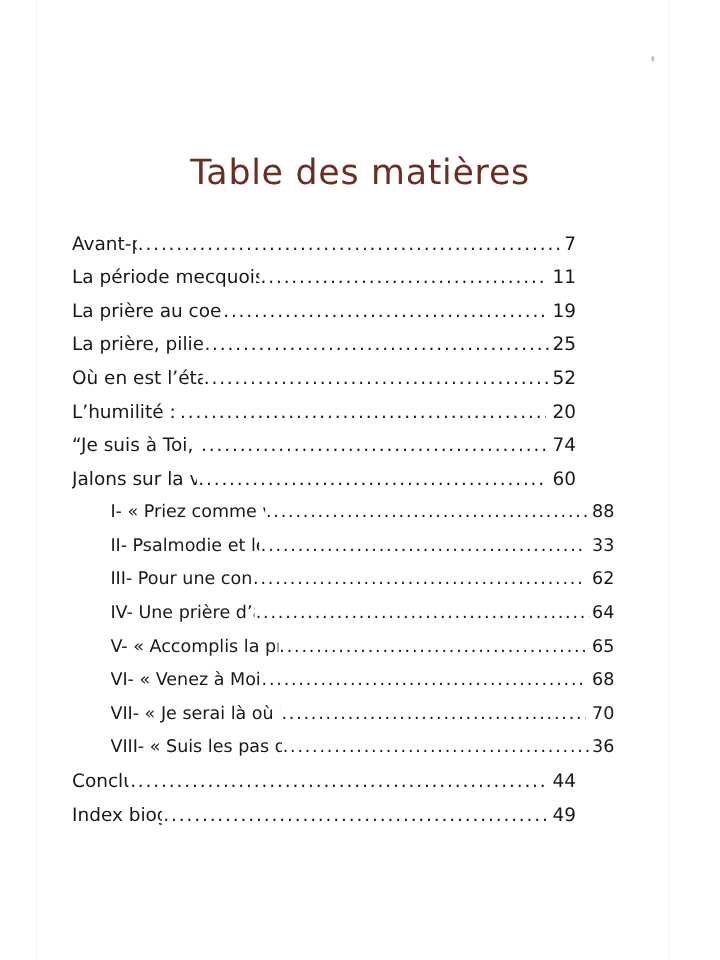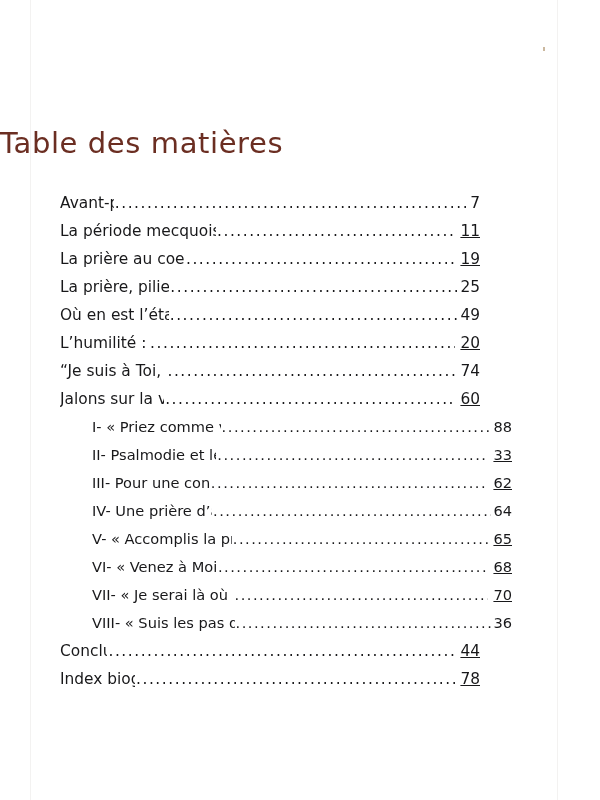--- a/index.html
+++ b/index.html
@@ -44,21 +44,21 @@
     background: #b9a07f;
     opacity: .75;
   }
 
   
   .toc-title {
     position: absolute;
     top: 126px;
     left: 0;
     width: 600px;
-    text-align: left;
+    text-align: center;
     font-size: 29px;
     line-height: 34px;
     letter-spacing: .6px;
     font-weight: 400;
     color: #6b2e22;
     white-space: nowrap;
   }
 
   
   .toc-list {
@@ -111,21 +111,21 @@
 
   
   .toc-entry.gapped .entry-label { padding-right: 4px; }
 
   .entry-page {
     flex: 0 0 auto;
     text-align: right;
     padding-left: 1px;
     color: #18181a;
   }
-  .toc-entry.gapped .entry-page { padding-left: 4px; text-decoration: underline; }
+  .toc-entry.gapped .entry-page { padding-left: 4px; }
 </style>
 </head>
 <body>
 
 <div class="page">
 
   <div class="page-edge-left"></div>
   <div class="page-edge-right"></div>
   <div class="scan-speck"></div>
 
@@ -148,21 +148,21 @@
         <span class="entry-page">19</span>
       </div>
       <div class="toc-entry level-1">
         <span class="entry-label">La prière, pilier central de l’islam</span>
         <span class="entry-leader"></span>
         <span class="entry-page">25</span>
       </div>
       <div class="toc-entry level-1">
         <span class="entry-label">Où en est l’état de notre prière ?</span>
         <span class="entry-leader"></span>
-        <span class="entry-page">49</span>
+        <span class="entry-page">52</span>
       </div>
       <div class="toc-entry level-1 gapped">
         <span class="entry-label">L’humilité : un don divin</span>
         <span class="entry-leader"></span>
         <span class="entry-page">20</span>
       </div>
       <div class="toc-entry level-1">
         <span class="entry-label">“Je suis à Toi, ô Mon Seigneur !”</span>
         <span class="entry-leader"></span>
         <span class="entry-page">74</span>
@@ -213,17 +213,17 @@
         <span class="entry-page">36</span>
       </div>
       <div class="toc-entry level-1 gapped">
         <span class="entry-label">Conclusion</span>
         <span class="entry-leader"></span>
         <span class="entry-page">44</span>
       </div>
       <div class="toc-entry level-1 gapped">
         <span class="entry-label">Index biographique</span>
         <span class="entry-leader"></span>
-        <span class="entry-page">78</span>
+        <span class="entry-page">49</span>
       </div>
     </div>
 
 </div>
 
 </body></html>

